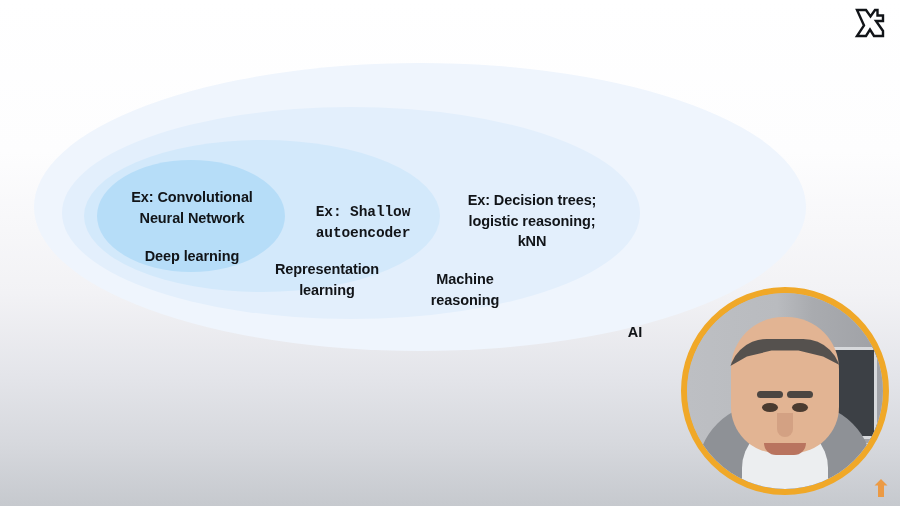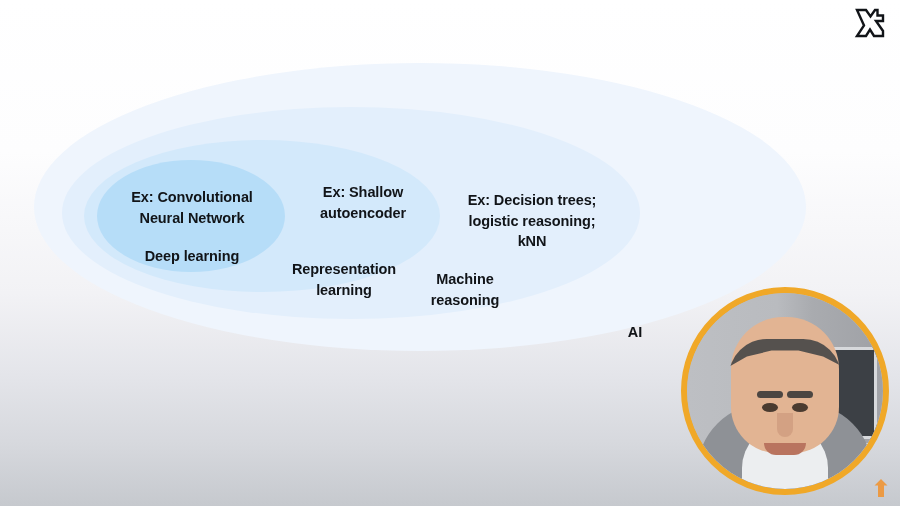--- a/index.html
+++ b/index.html
@@ -47,22 +47,22 @@
     font-size:14.5px;
     line-height:1.42;
     text-align:center;
     letter-spacing:-0.1px;
     white-space:pre-line;
   }
 
   #ex-deep   { left:97px;  top:187px; width:190px; }
   #name-deep { left:97px;  top:246px; width:190px; }
 
-  #ex-rep    { left:292px; top:182px; width:142px; }
-  #name-rep  { left:273px; top:259px; width:142px;text-align:center; }
+  #ex-rep    { left:292px; top:202px; width:142px;font-family:Liberation Mono, monospace; }
+  #name-rep  { left:256px; top:259px; width:142px;text-align:center; }
 
   #ex-ml     { left:452px; top:190px; width:160px; }
   #name-ml   { left:395px; top:269px; width:140px; }
 
   #ex-ai     { left:640px; top:190px; width:160px; }
   #name-ai   { left:592px; top:322px; width:86px; }
 
   
   #logo {
     position:absolute;

